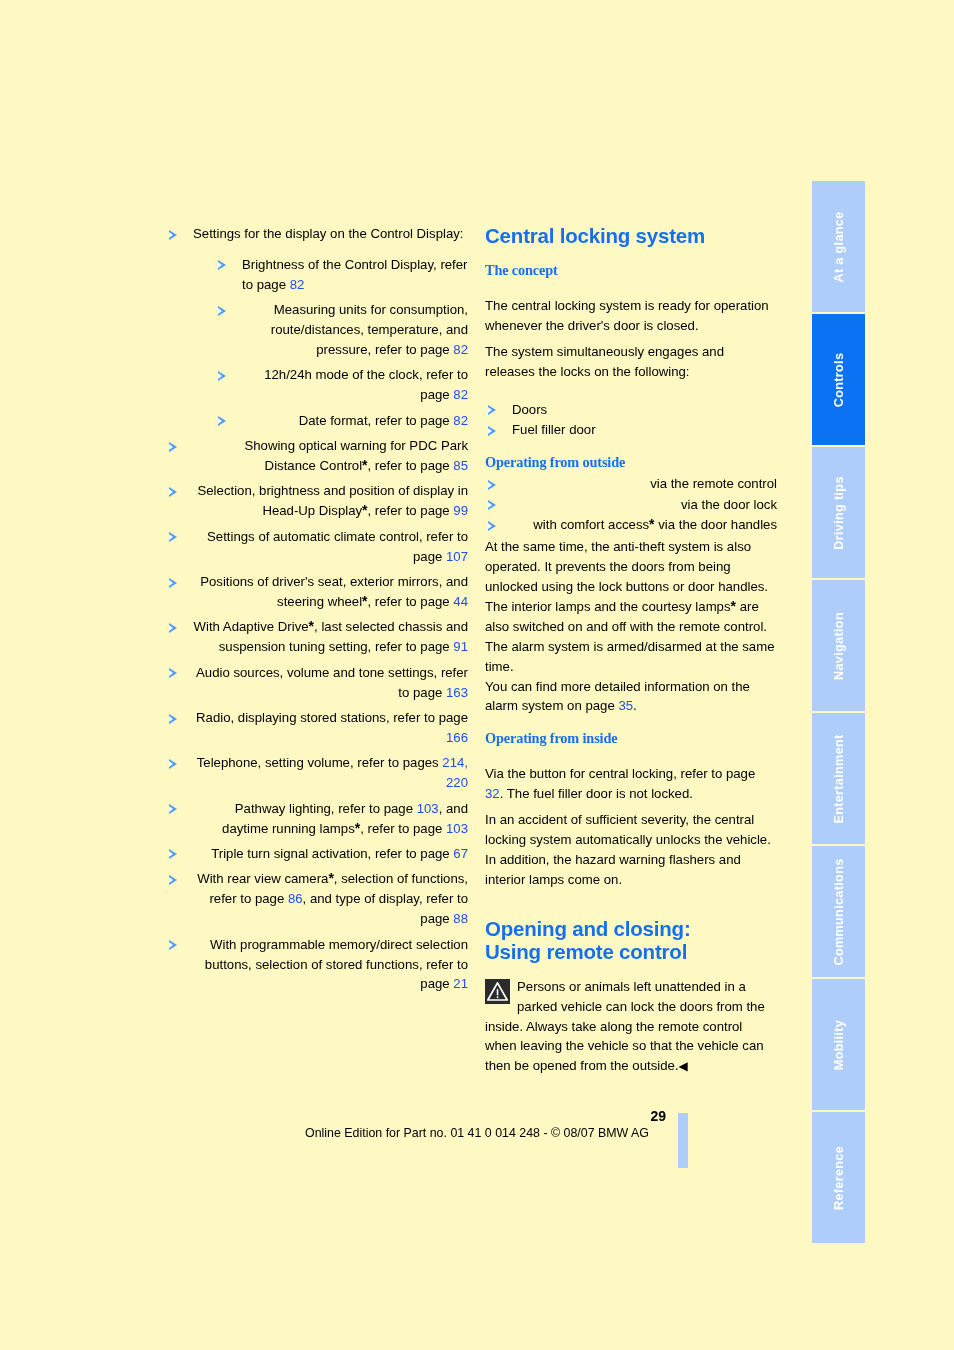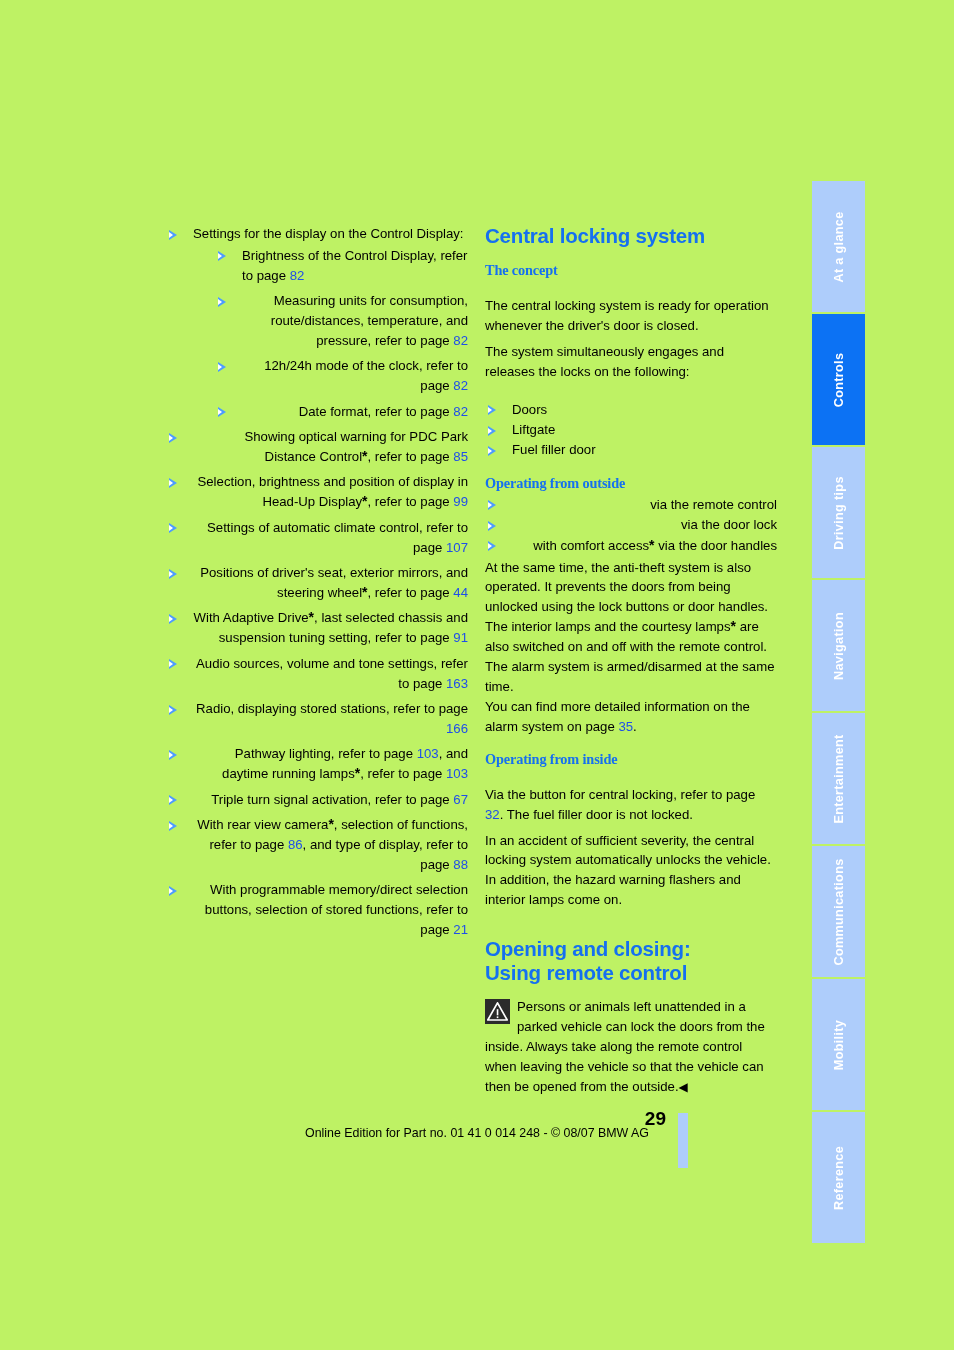--- a/index.html
+++ b/index.html
@@ -13,21 +13,21 @@
     position: relative;
     font-family: "Liberation Sans", sans-serif;
     color: #000000;
     overflow: hidden;
   }
 
   
   #page {
     position: absolute;
     inset: 0;
-    background: #bef264;
+    background: #fef9c3;
   }
 
   
   .column {
     position: absolute;
     top: 224px;
     font-size: 13.2px;
     line-height: 19.9px;
   }
   #col-left  { left: 166px; width: 302px; }
@@ -61,21 +61,21 @@
     left: -8px;
     top: -3px;
     width: 0;
     height: 0;
     border-top: 3px solid transparent;
     border-bottom: 3px solid transparent;
     border-left: 4.8px solid #ffffff;
   }
   ul.bullets.nested {
     margin-left: 22px;
-    margin-top: 2px;
+    margin-top: 11px;
   }
 
   
   ul.bullets > li.gap { margin-top: 5.5px; text-align: right; }
 
   p.body {
     margin: 16px 0 0 0;
   }
   p.body + p.body { margin-top: 6px; }
 
@@ -150,21 +150,21 @@
     font-weight: bold;
     color: #ffffff;
     letter-spacing: 0.35px;
   }
   #page-number {
     position: absolute;
     left: 612px;
     top: 1108px;
     width: 54px;
     text-align: right;
-    font-size: 19px;
+    font-size: 14px;
     font-weight: bold;
     color: #000000;
   }
   #page-bar {
     position: absolute;
     left: 678px;
     top: 1113px;
     width: 10px;
     height: 55px;
     background: #aecdfb;
@@ -240,20 +240,24 @@
       <li class="gap">
         <span class="tri"></span>
         <span>Audio sources, volume and tone settings, refer to page </span><span class="pg">163</span>
       </li>
 
       <li class="gap">
         <span class="tri"></span>
         <span>Radio, displaying stored stations, refer to page </span><span class="pg">166</span>
       </li>
 
+      <li class="gap">
+        <span class="tri"></span>
+        <span>Telephone, setting volume, refer to pages </span><span class="pg">214, 220</span>
+      </li>
 
       <li class="gap">
         <span class="tri"></span>
         <span>Pathway lighting, refer to page </span><span class="pg">103</span><span>, and daytime running lamps<span class="ast">*</span>, refer to page </span><span class="pg">103</span>
       </li>
 
       <li class="gap">
         <span class="tri"></span>
         <span>Triple turn signal activation, refer to page </span><span class="pg">67</span>
       </li>
@@ -276,24 +280,20 @@
     <h1 class="sec">Central locking system</h1>
 
     <h2 class="sub">The concept</h2>
     <p class="body">The central locking system is ready for operation whenever the driver's door is closed.</p>
     <p class="body">The system simultaneously engages and releases the locks on the following:</p>
 
     <ul class="bullets" style="margin-top:18px;">
       <li>
         <span class="tri"></span>
         <span>Doors</span>
-      </li>
-      <li>
-        <span class="tri"></span>
-        <span>Liftgate</span>
       </li>
       <li>
         <span class="tri"></span>
         <span>Fuel filler door</span>
       </li>
     </ul>
 
     <div class="spacer-md"></div>
 
     <h2 class="sub">Operating from outside</h2>

